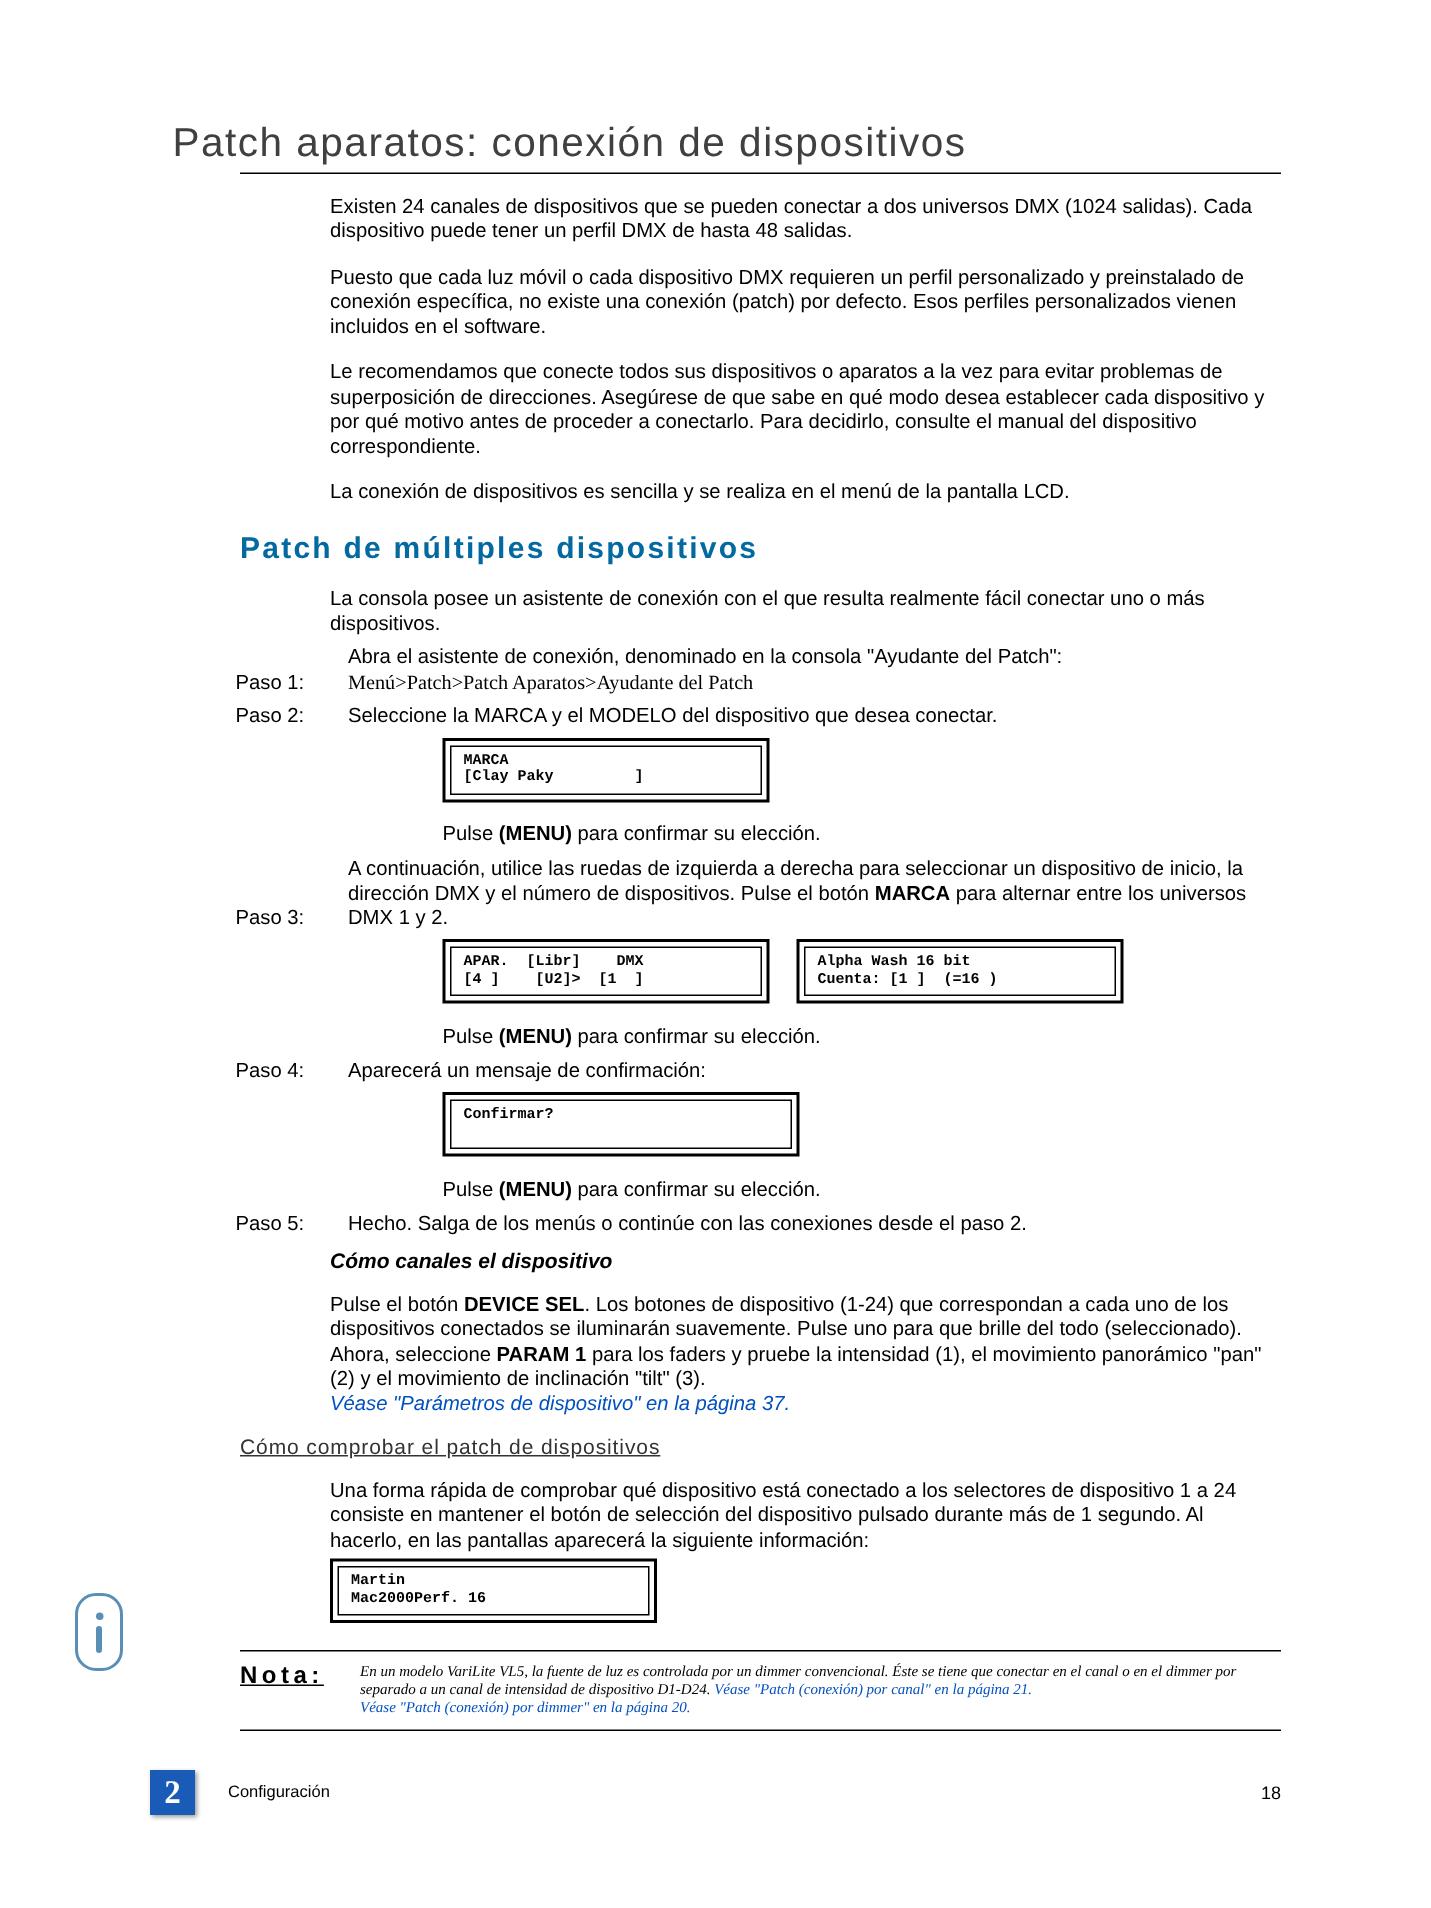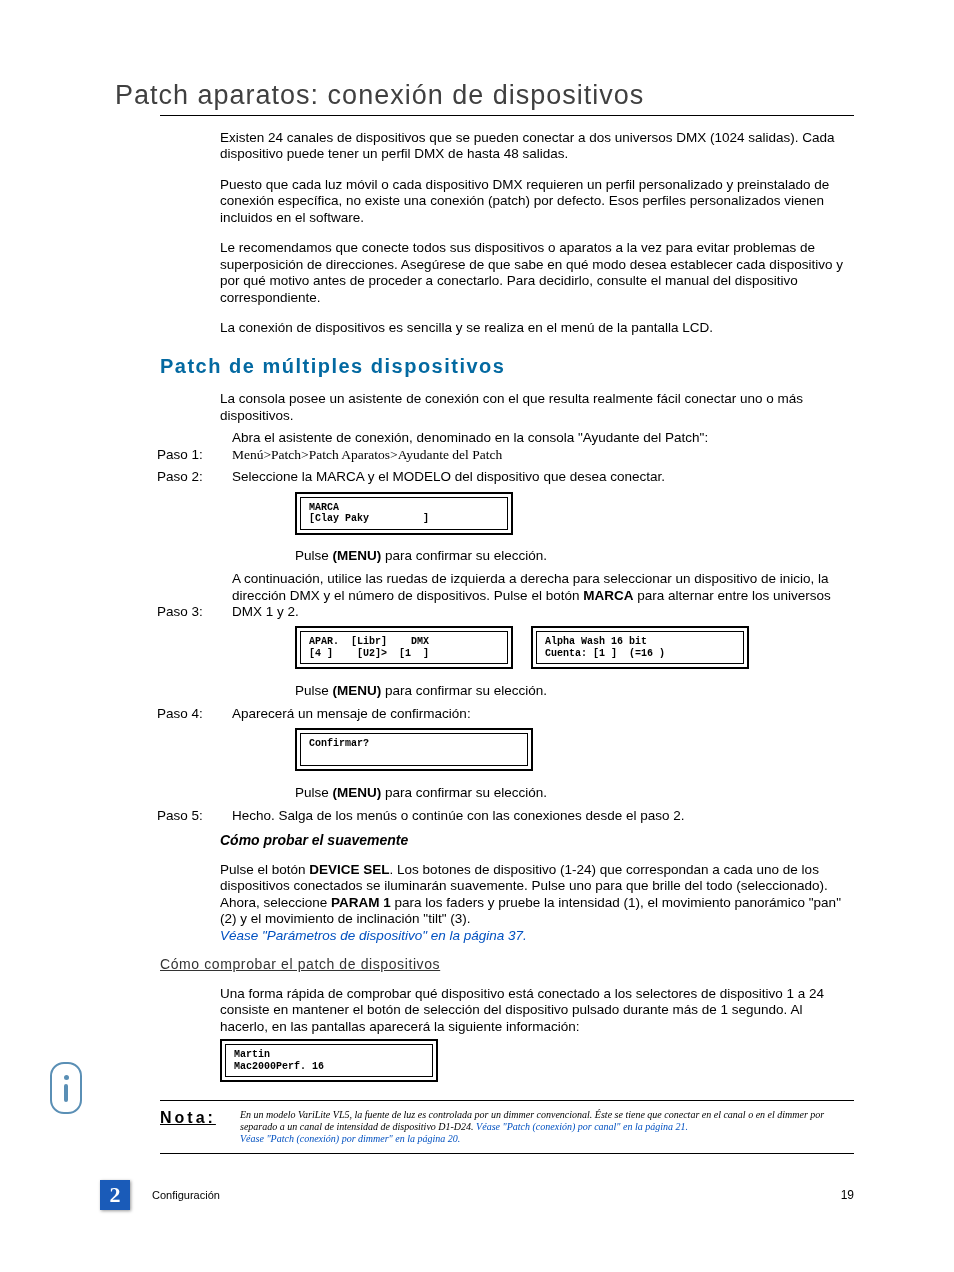--- a/index.html
+++ b/index.html
@@ -229,21 +229,21 @@
 </div>
 <p class="caption">
   <span>Pulse </span><b>(MENU)</b><span> para confirmar su elección.</span>
 </p>
 
 <div class="step-row">
   <div class="step-label">Paso 5:</div>
   <div class="step-body">Hecho. Salga de los menús o continúe con las conexiones desde el paso 2.</div>
 </div>
 
-<p class="ital-bold-sub">Cómo probar el suavemente</p>
+<p class="ital-bold-sub">Cómo canales el dispositivo</p>
 <p class="indented" style="margin-bottom:4px">
   <span>Pulse el botón </span><b>DEVICE SEL</b><span>. Los botones de dispositivo (1-24) que correspondan a cada uno de los dispositivos conectados se iluminarán suavemente. Pulse uno para que brille del todo (seleccionado). Ahora, seleccione </span><b>PARAM 1</b><span> para los faders y pruebe la intensidad (1), el movimiento panorámico "pan" (2) y el movimiento de inclinación "tilt" (3). </span><br>
   <span class="link">Véase "Parámetros de dispositivo" en la página  37.</span>
 </p>
 
 <p class="underlined-sub">Cómo comprobar el patch de dispositivos</p>
 <p class="indented" style="margin-bottom:0">Una forma rápida de comprobar qué dispositivo está conectado a los selectores de dispositivo 1 a 24 consiste en mantener el botón de selección del dispositivo pulsado durante más de 1 segundo. Al hacerlo, en las pantallas aparecerá la siguiente información:</p>
 
 <div class="lcd-row" style="margin-left:120px">
   <div class="lcd">
@@ -260,14 +260,14 @@
 <div class="note-block">
   <div class="note-label">Nota:</div>
   <div class="note-body">
     <span>En un modelo VariLite VL5, la fuente de luz es controlada por un dimmer convencional. Éste se tiene que conectar en el canal o en el dimmer por separado a un canal de intensidad de dispositivo D1-D24. </span><span class="link">Véase "Patch (conexión) por canal" en la página  21.</span><span> </span><br><span class="link">Véase "Patch (conexión) por dimmer" en la página  20.</span>
   </div>
 </div>
 
 <div class="footer">
   <div class="chapnum">2</div>
   <div class="chaptext">Configuración</div>
-  <div class="pagenum">19</div>
+  <div class="pagenum">18</div>
 </div>
 
 </body></html>

